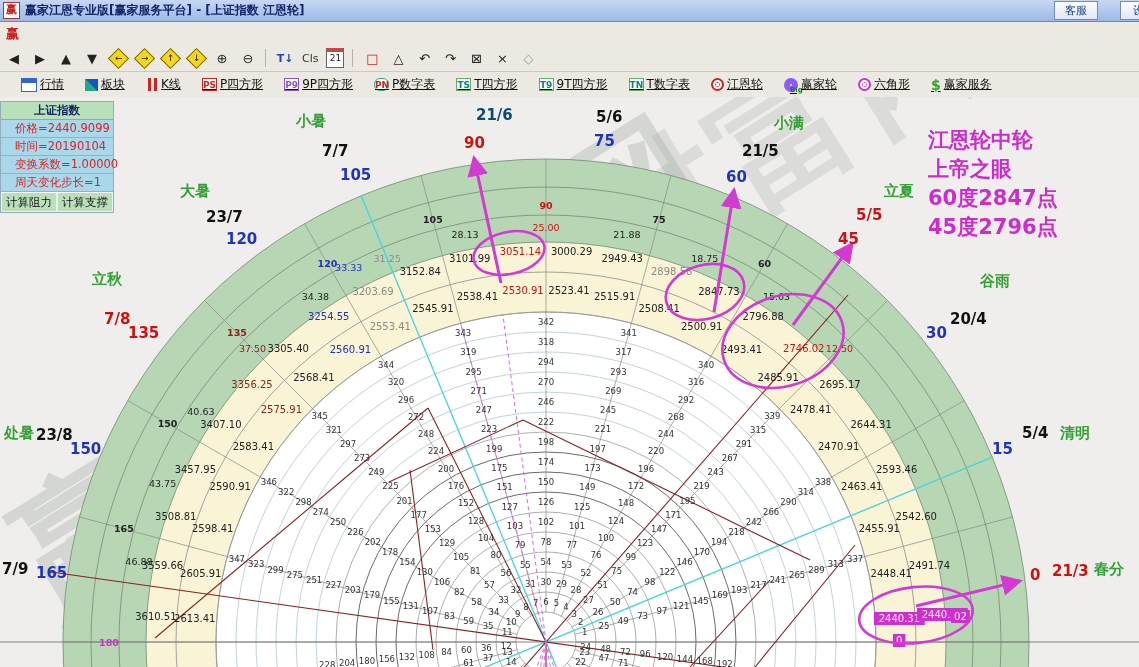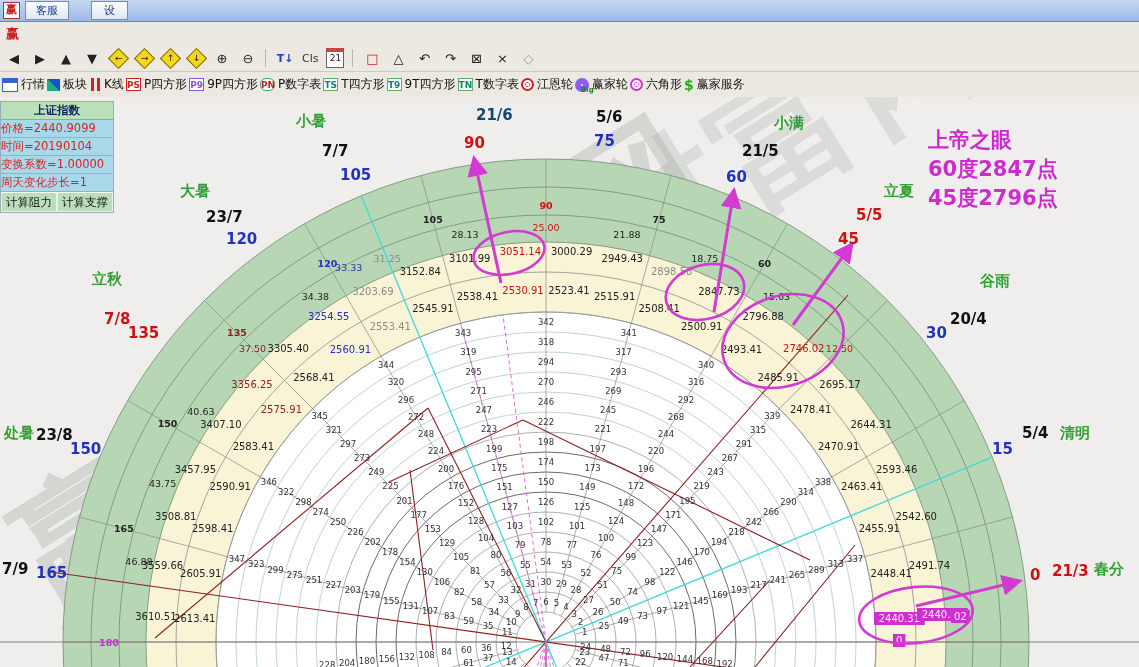--- a/index.html
+++ b/index.html
@@ -18,21 +18,21 @@
   .t1{width:24px;height:20px;display:flex;align-items:center;justify-content:center;font-size:13px;color:#222;margin-left:2px;}
   .gold-d{width:13px;height:13px;background:#f2d71e;border:1px solid #7a6400;transform:rotate(45deg);display:flex;align-items:center;justify-content:center;}
   .gold-d span{transform:rotate(-45deg);font-size:9px;line-height:9px;}
   .t1.red{color:#c22;}
   .t1.blue{color:#2343bd;font-weight:bold;font-size:11px;}
   .t1.txt{font-size:11px;color:#333;width:auto;padding:0 3px;}
   .cal{width:16px;height:15px;border:1px solid #666;background:#fff;font-size:9px;text-align:center;line-height:13px;border-top:4px solid #c44;color:#222;}
   .vsep{width:1px;height:18px;background:#b9b4a8;margin:0 5px;}
   .t1.gray{color:#999;}
   .toolbar2{position:absolute;left:0;top:72px;width:1139px;height:25px;background:#ece9e2;border-bottom:1px solid #c9c4b8;display:flex;align-items:center;font-size:12px;color:#111;}
-  .t2{display:flex;align-items:center;margin-left:2px;white-space:nowrap;}
+  .t2{display:flex;align-items:center;margin-left:21px;white-space:nowrap;text-decoration:underline;}
   .t2 .lbl{margin-left:3px;}
   .mini{width:15px;height:13px;font-size:9px;font-weight:bold;line-height:12px;text-align:center;border:1px solid #888;background:#fff;box-sizing:border-box;}
   .mini.PS{color:#c22;border-color:#c22;}
   .mini.P9{color:#85c;border-color:#85c;}
   .mini.PN{color:#c22;border-color:#3a7;border-radius:6px;}
   .mini.TS{color:#087;border-color:#6a6;}
   .mini.T9{color:#087;border-color:#6a6;}
   .mini.TN{color:#087;border-color:#6a6;}
   .ic-table{width:14px;height:12px;background:#fff;border:1px solid #36c;box-shadow:inset 0 4px #36c;}
   .ic-blocks{width:13px;height:12px;background:linear-gradient(45deg,#2a8 50%,#15c 50%);}
@@ -43,31 +43,32 @@
   .dollar{color:#2a2;font-weight:bold;font-size:14px;}
   
   #chart{position:absolute;left:0;top:97px;width:1139px;height:570px;overflow:hidden;background:#efeeec;}
   #wheel-svg{position:absolute;left:0;top:0;}
   .wm{position:absolute;pointer-events:none;white-space:nowrap;}
   .ol{position:absolute;font-weight:bold;font-size:15px;white-space:nowrap;}
   .annbox{position:absolute;left:928px;top:29px;color:#cc2ccc;font-weight:bold;font-size:21px;line-height:29px;}
   
   #panel{position:absolute;left:0;top:4px;width:112px;font-size:11.5px;border:1px solid #9ab;}
   #panel .hd{background:#b9e0ba;color:#13245e;font-weight:bold;text-align:center;height:17px;line-height:17px;border-bottom:1px solid #8fb08f;}
-  #panel .row{background:#a8d8ea;color:#d22;height:17px;line-height:17px;padding-left:0;border-bottom:1px solid #8fb4c4;white-space:nowrap;}
+  #panel .row{background:#a8d8ea;color:#d22;height:17px;line-height:17px;padding-left:14px;border-bottom:1px solid #8fb4c4;white-space:nowrap;}
   #panel .btns{display:flex;}
   #panel .btns div{flex:1;background:#b9e0ba;color:#111;text-align:center;height:18px;line-height:18px;border:1px solid #e8f4e8;border-top-color:#fff;}
 </style>
 </head>
 <body>
 
 <div id="app">
 
   <div class="titlebar">
     <div class="app-ico">赢</div>
+    <div class="titletext">赢家江恩专业版[赢家服务平台] - [上证指数 江恩轮]</div>
     <button class="tb-btn">客服</button>
     <button class="tb-btn partial">设</button>
   </div>
 
   <div class="menubar">
     <span class="logo2">赢</span>
   </div>
 
   <div class="toolbar1" id="toolbar1">
       <div class="t1 ">◀</div>
@@ -581,18 +582,19 @@
           <div class="row">变换系数=1.00000</div>
           <div class="row">周天变化步长=1</div>
         </div>
       <div class="btns">
         <div>计算阻力</div>
         <div>计算支撑</div>
       </div>
     </div>
 
     <div class="annbox" id="annbox">
+        <div>江恩轮中轮</div>
         <div>上帝之眼</div>
         <div>60度2847点</div>
         <div>45度2796点</div>
       </div>
   </div>
 </div>
 
 </body></html>

